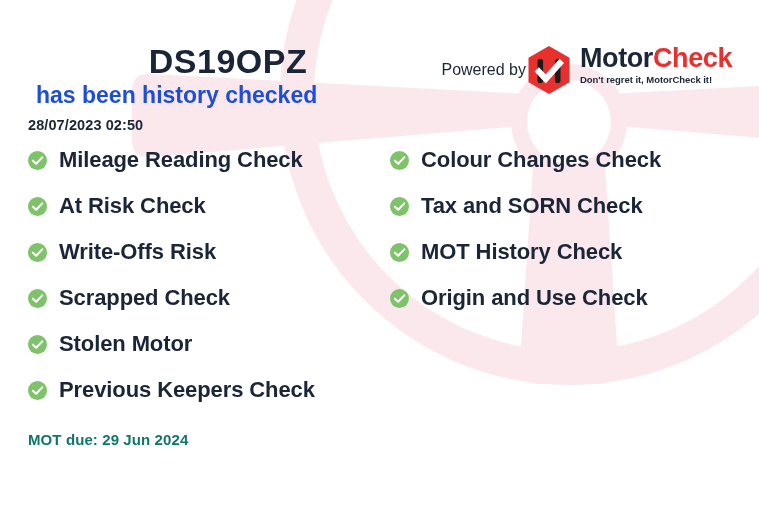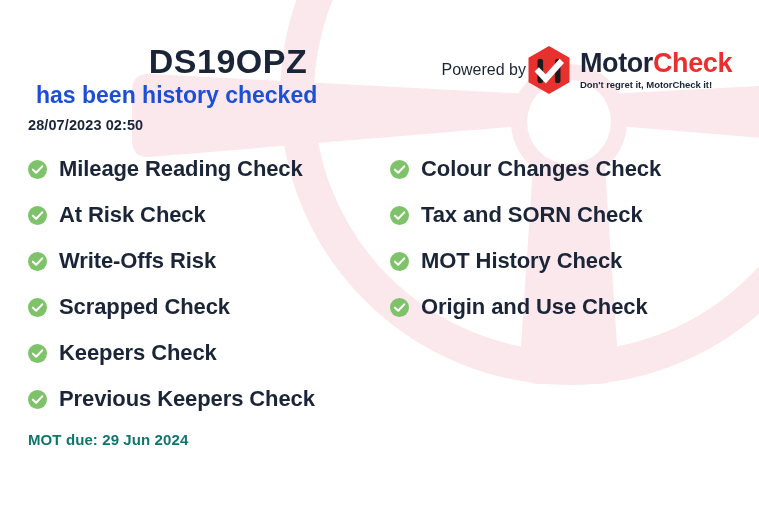--- a/index.html
+++ b/index.html
@@ -70,21 +70,21 @@
     align-items: center;
   }
   #powered-by-label {
     font-size: 16px;
     color: #1b2538;
     font-weight: normal;
     white-space: nowrap;
   }
   #brand-lockup {
     display: flex;
-    align-items: center;
+    align-items: flex-start;
     gap: 8px;
   }
   #brand-mark {
     width: 46px;
     height: 50px;
     flex: 0 0 auto;
   }
   #brand-words {
     display: flex;
     flex-direction: column;
@@ -104,21 +104,21 @@
     font-weight: bold;
     color: #1b2538;
     margin-top: 3px;
     white-space: nowrap;
     letter-spacing: -0.05px;
   }
 
   
   .check-column {
     position: absolute;
-    top: 146px;
+    top: 137px;
   }
   #column-left  { left: 28px;  width: 360px; }
   #column-right { left: 390px; width: 360px; }
 
   .check-item {
     display: flex;
     align-items: center;
     height: 46px;
     gap: 12px;
   }
@@ -235,21 +235,21 @@
         <path d="M5.2 10.2 L8.6 13.4 L15 6.7" fill="none" stroke="#ffffff" stroke-width="2.2" stroke-linecap="round" stroke-linejoin="round"></path>
       </svg>
       <span class="check-label">Scrapped Check</span>
     </div>
 
     <div class="check-item">
       <svg class="check-icon" viewBox="0 0 20 20" aria-hidden="true">
         <circle cx="10" cy="10" r="10" fill="#7ec36a"></circle>
         <path d="M5.2 10.2 L8.6 13.4 L15 6.7" fill="none" stroke="#ffffff" stroke-width="2.2" stroke-linecap="round" stroke-linejoin="round"></path>
       </svg>
-      <span class="check-label">Keepers Check</span>
+      <span class="check-label">Stolen Motor</span>
     </div>
 
     <div class="check-item">
       <svg class="check-icon" viewBox="0 0 20 20" aria-hidden="true">
         <circle cx="10" cy="10" r="10" fill="#7ec36a"></circle>
         <path d="M5.2 10.2 L8.6 13.4 L15 6.7" fill="none" stroke="#ffffff" stroke-width="2.2" stroke-linecap="round" stroke-linejoin="round"></path>
       </svg>
       <span class="check-label">Previous Keepers Check</span>
     </div>
 

